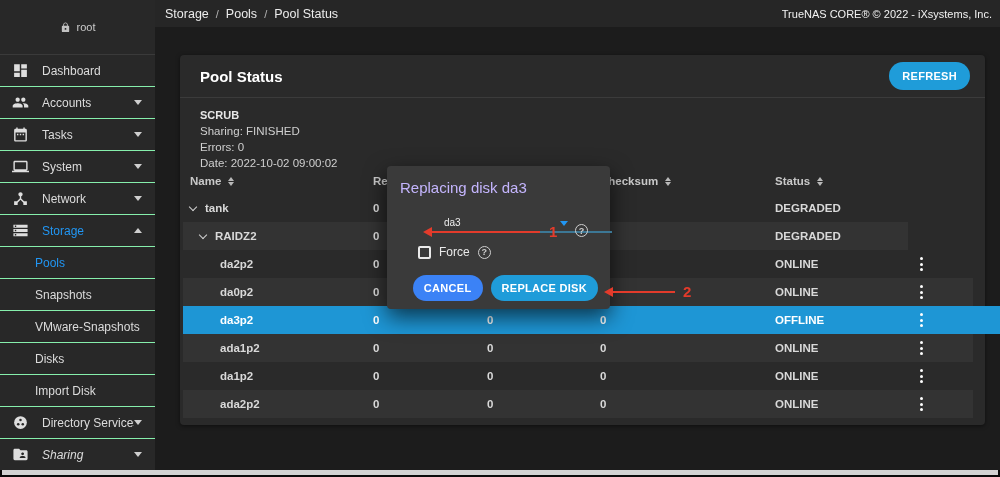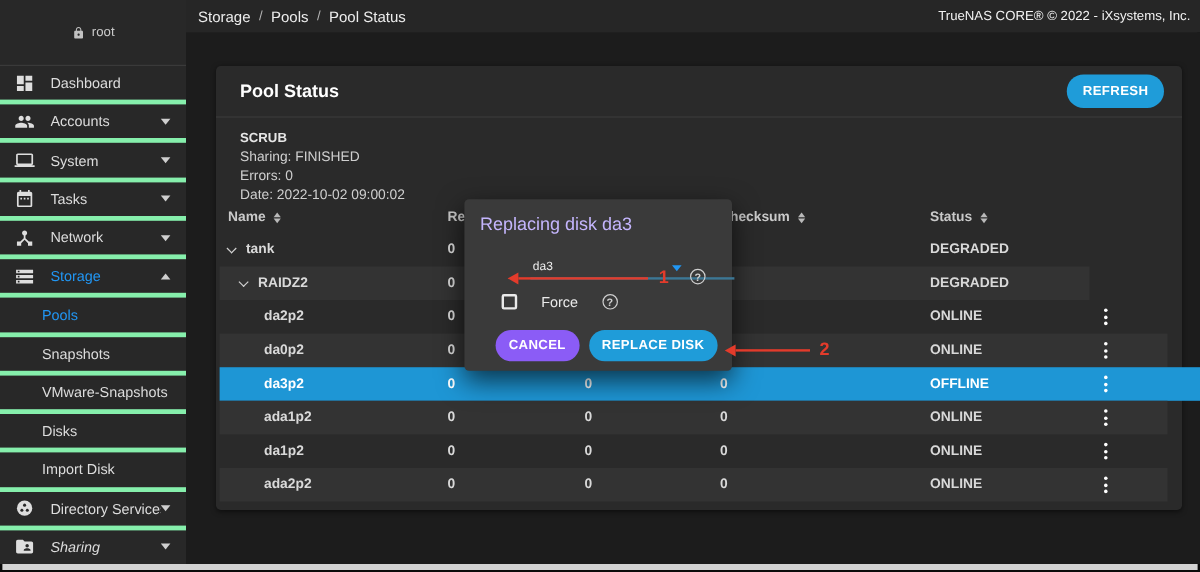--- a/index.html
+++ b/index.html
@@ -11,21 +11,21 @@
 
   
   .sidebar { position:absolute; left:0; top:0; width:155px; bottom:7px;
           background:#282828; display:flex; flex-direction:column; z-index:5; }
   .sidebar-user { height:55px; flex:0 0 55px; display:flex; align-items:center;
           justify-content:center; gap:6px; color:#cbcbcb; font-size:11px;
           border-bottom:1px solid #3a3a3a; }
   .sidebar-user svg { width:11px; height:11px; fill:#c2c2c2; }
   .sidebar-nav { flex:1; display:flex; flex-direction:column; }
   .nav-item { flex:1; display:flex; align-items:center; padding:0 13px 0 12px;
-          border-bottom:4px solid #86efac; color:#dcdcdc; font-size:12px; cursor:pointer; }
+          border-bottom:1px solid #86efac; color:#dcdcdc; font-size:12px; cursor:pointer; }
   .nav-item:last-child { border-bottom:none;font-style:italic; }
   .nav-item svg { width:17px; height:17px; fill:#dedede; margin-right:13px; flex:0 0 auto; }
   .nav-item .lbl { flex:1; white-space:nowrap; overflow:hidden; }
   .nav-item.active .lbl { color:var(--sidebar-active,#2196f3); }
   .nav-sub .lbl { padding-left:23px; }
   .chev { width:0; height:0; border-left:4px solid transparent; border-right:4px solid transparent;
           border-top:5px solid #cfcfcf; }
   .chev.up { border-top:none; border-bottom:5px solid #cfcfcf; }
 
   
@@ -84,25 +84,25 @@
   .dlg-input { width:100%; background:transparent; border:none; outline:none; color:#ededed;
           font-size:10px; font-family:inherit; padding:4px 16px 3px 2px;
           border-bottom:2px solid var(--input-underline,#3c7795);margin-left:42px; }
   .dlg-caret { position:absolute; right:2px; bottom:7px; width:0; height:0;
           border-left:4px solid transparent; border-right:4px solid transparent;
           border-top:5px solid var(--sidebar-active,#2196f3); }
   .help { width:13px; height:13px; flex:0 0 auto; border:1.4px solid #cfcfcf; border-radius:50%;
           color:#cfcfcf; font-size:9px; font-weight:700; display:inline-flex; align-items:center;
           justify-content:center; }
   .help-field { position:absolute; left:188px; top:58px; }
-  .dlg-force { margin-top:12px; display:flex; gap:20px; color:#eaeaea; font-size:12px;padding-left:18px; }
+  .dlg-force { margin-top:12px; display:flex; align-items:center; gap:8px; color:#eaeaea; font-size:12px;padding-left:18px; }
   .dlg-check { width:13px; height:13px; border:2px solid #eaeaea; border-radius:2px; background:transparent;
           cursor:pointer; }
   .dlg-actions { position:absolute; right:12px; bottom:8px; display:flex; gap:8px; }
-  .btn-cancel { background:#8b5cf6; padding:7px 11px; }
+  .btn-cancel { background:#3b82f6; padding:7px 11px; }
   .btn-replace { background:var(--accent-blue,#1f9cd9); padding:7px 11px; }
 
   
   .annot { position:absolute; z-index:20; }
   .arrow { height:2px; background:var(--annotation-red,#e33b2b); }
   .arrow::before { content:""; position:absolute; left:-9px; top:-4px; width:0; height:0;
           border-top:5px solid transparent; border-bottom:5px solid transparent;
           border-right:9px solid var(--annotation-red,#e33b2b); }
   .annot-num { color:var(--annotation-red,#e33b2b); font-size:15px; font-weight:700; }
 </style>
@@ -127,30 +127,30 @@
       </div>
       <div class="nav-item">
         <svg viewBox="0 0 24 24">
             <path d="M16 11c1.66 0 2.99-1.34 2.99-3S17.66 5 16 5c-1.66 0-3 1.34-3 3s1.34 3 3 3zm-8 0c1.66 0 2.99-1.34 2.99-3S9.66 5 8 5C6.34 5 5 6.34 5 8s1.34 3 3 3zm0 2c-2.33 0-7 1.17-7 3.5V19h14v-2.5c0-2.33-4.67-3.5-7-3.5zm8 0c-.29 0-.62.02-.97.05 1.16.84 1.97 1.97 1.97 3.45V19h6v-2.5c0-2.33-4.67-3.5-7-3.5z"></path>
           </svg>
         <span class="lbl">Accounts</span>
         <span class="chev"></span>
       </div>
       <div class="nav-item">
         <svg viewBox="0 0 24 24">
+            <path d="M9 11H7v2h2v-2zm4 0h-2v2h2v-2zm4 0h-2v2h2v-2zm2-7h-1V2h-2v2H8V2H6v2H5c-1.11 0-1.99.9-1.99 2L3 20c0 1.1.89 2 2 2h14c1.1 0 2-.9 2-2V6c0-1.1-.9-2-2-2zm0 16H5V9h14v11z"></path>
+          </svg>
+        <span class="lbl">Tasks</span>
+        <span class="chev"></span>
+      </div>
+      <div class="nav-item">
+        <svg viewBox="0 0 24 24">
             <path d="M20 18c1.1 0 2-.9 2-2V6c0-1.1-.9-2-2-2H4c-1.1 0-2 .9-2 2v10c0 1.1.9 2 2 2H0v2h24v-2h-4zM4 6h16v10H4V6z"></path>
           </svg>
         <span class="lbl">System</span>
-        <span class="chev"></span>
-      </div>
-      <div class="nav-item">
-        <svg viewBox="0 0 24 24">
-            <path d="M9 11H7v2h2v-2zm4 0h-2v2h2v-2zm4 0h-2v2h2v-2zm2-7h-1V2h-2v2H8V2H6v2H5c-1.11 0-1.99.9-1.99 2L3 20c0 1.1.89 2 2 2h14c1.1 0 2-.9 2-2V6c0-1.1-.9-2-2-2zm0 16H5V9h14v11z"></path>
-          </svg>
-        <span class="lbl">Tasks</span>
         <span class="chev"></span>
       </div>
       <div class="nav-item">
         <svg viewBox="0 0 24 24">
             <path d="M17 16l-4-4V8.82C14.16 8.4 15 7.3 15 6c0-1.66-1.34-3-3-3S9 4.34 9 6c0 1.3.84 2.4 2 2.82V12l-4 4H3v5h5v-3.05l4-4.2 4 4.2V21h5v-5h-4z"></path>
           </svg>
         <span class="lbl">Network</span>
         <span class="chev"></span>
       </div>
       <div class="nav-item active">

